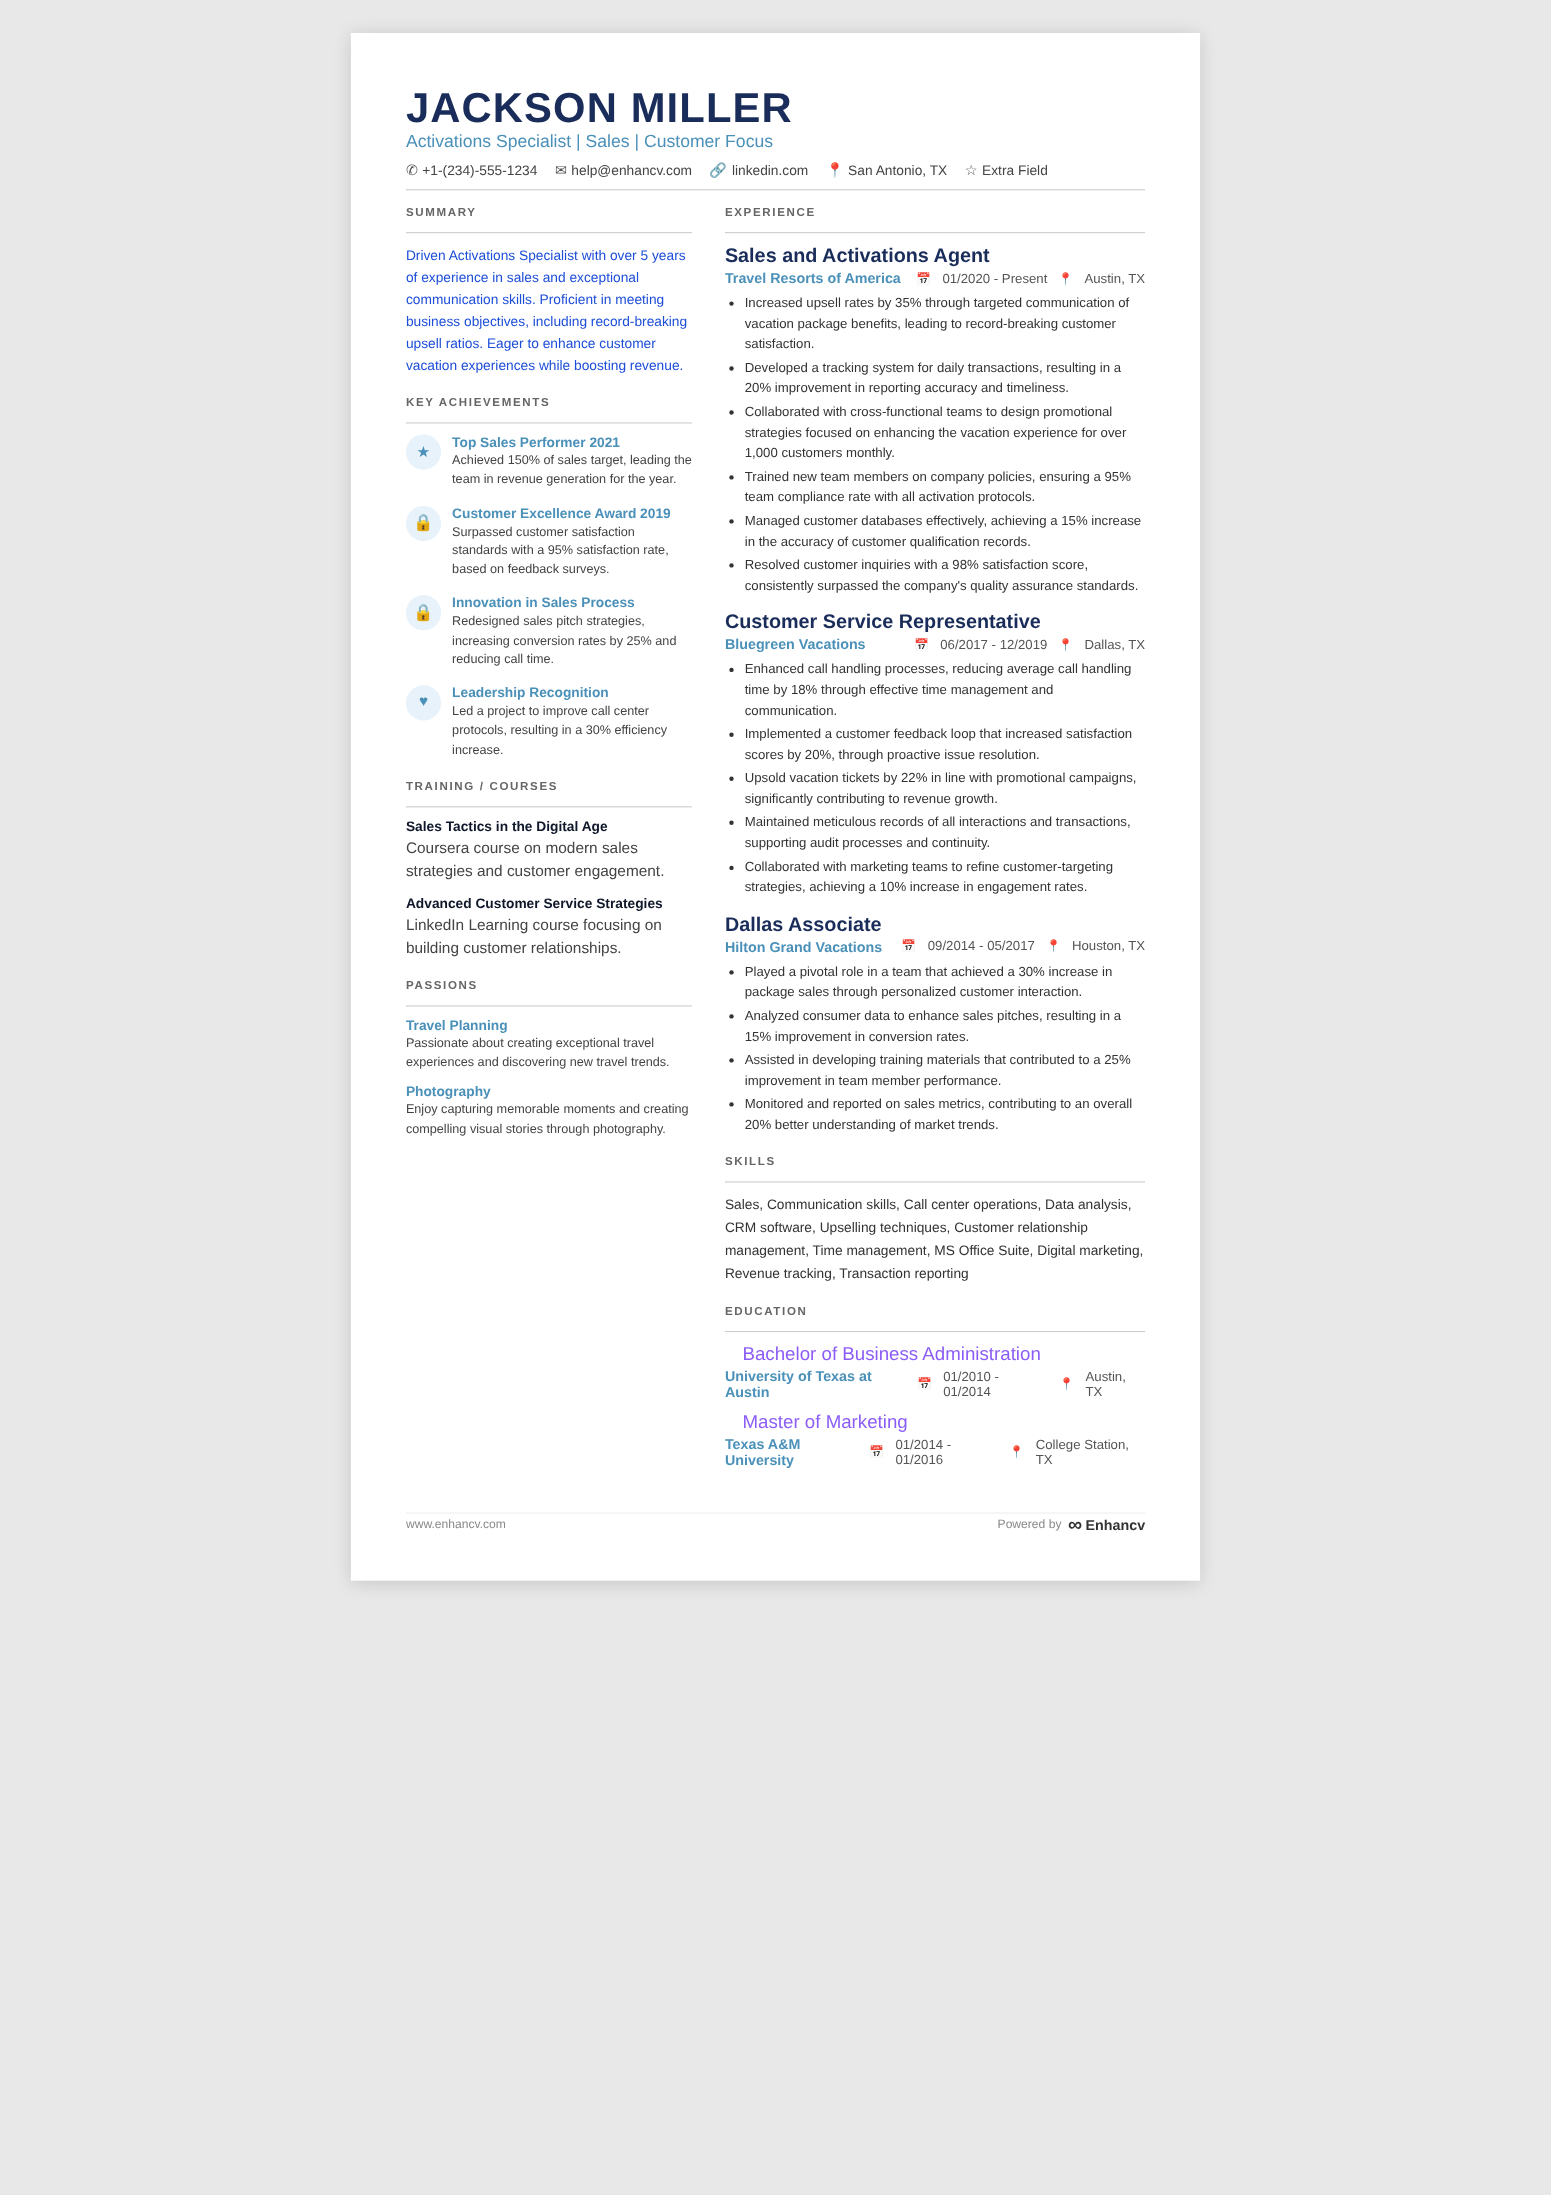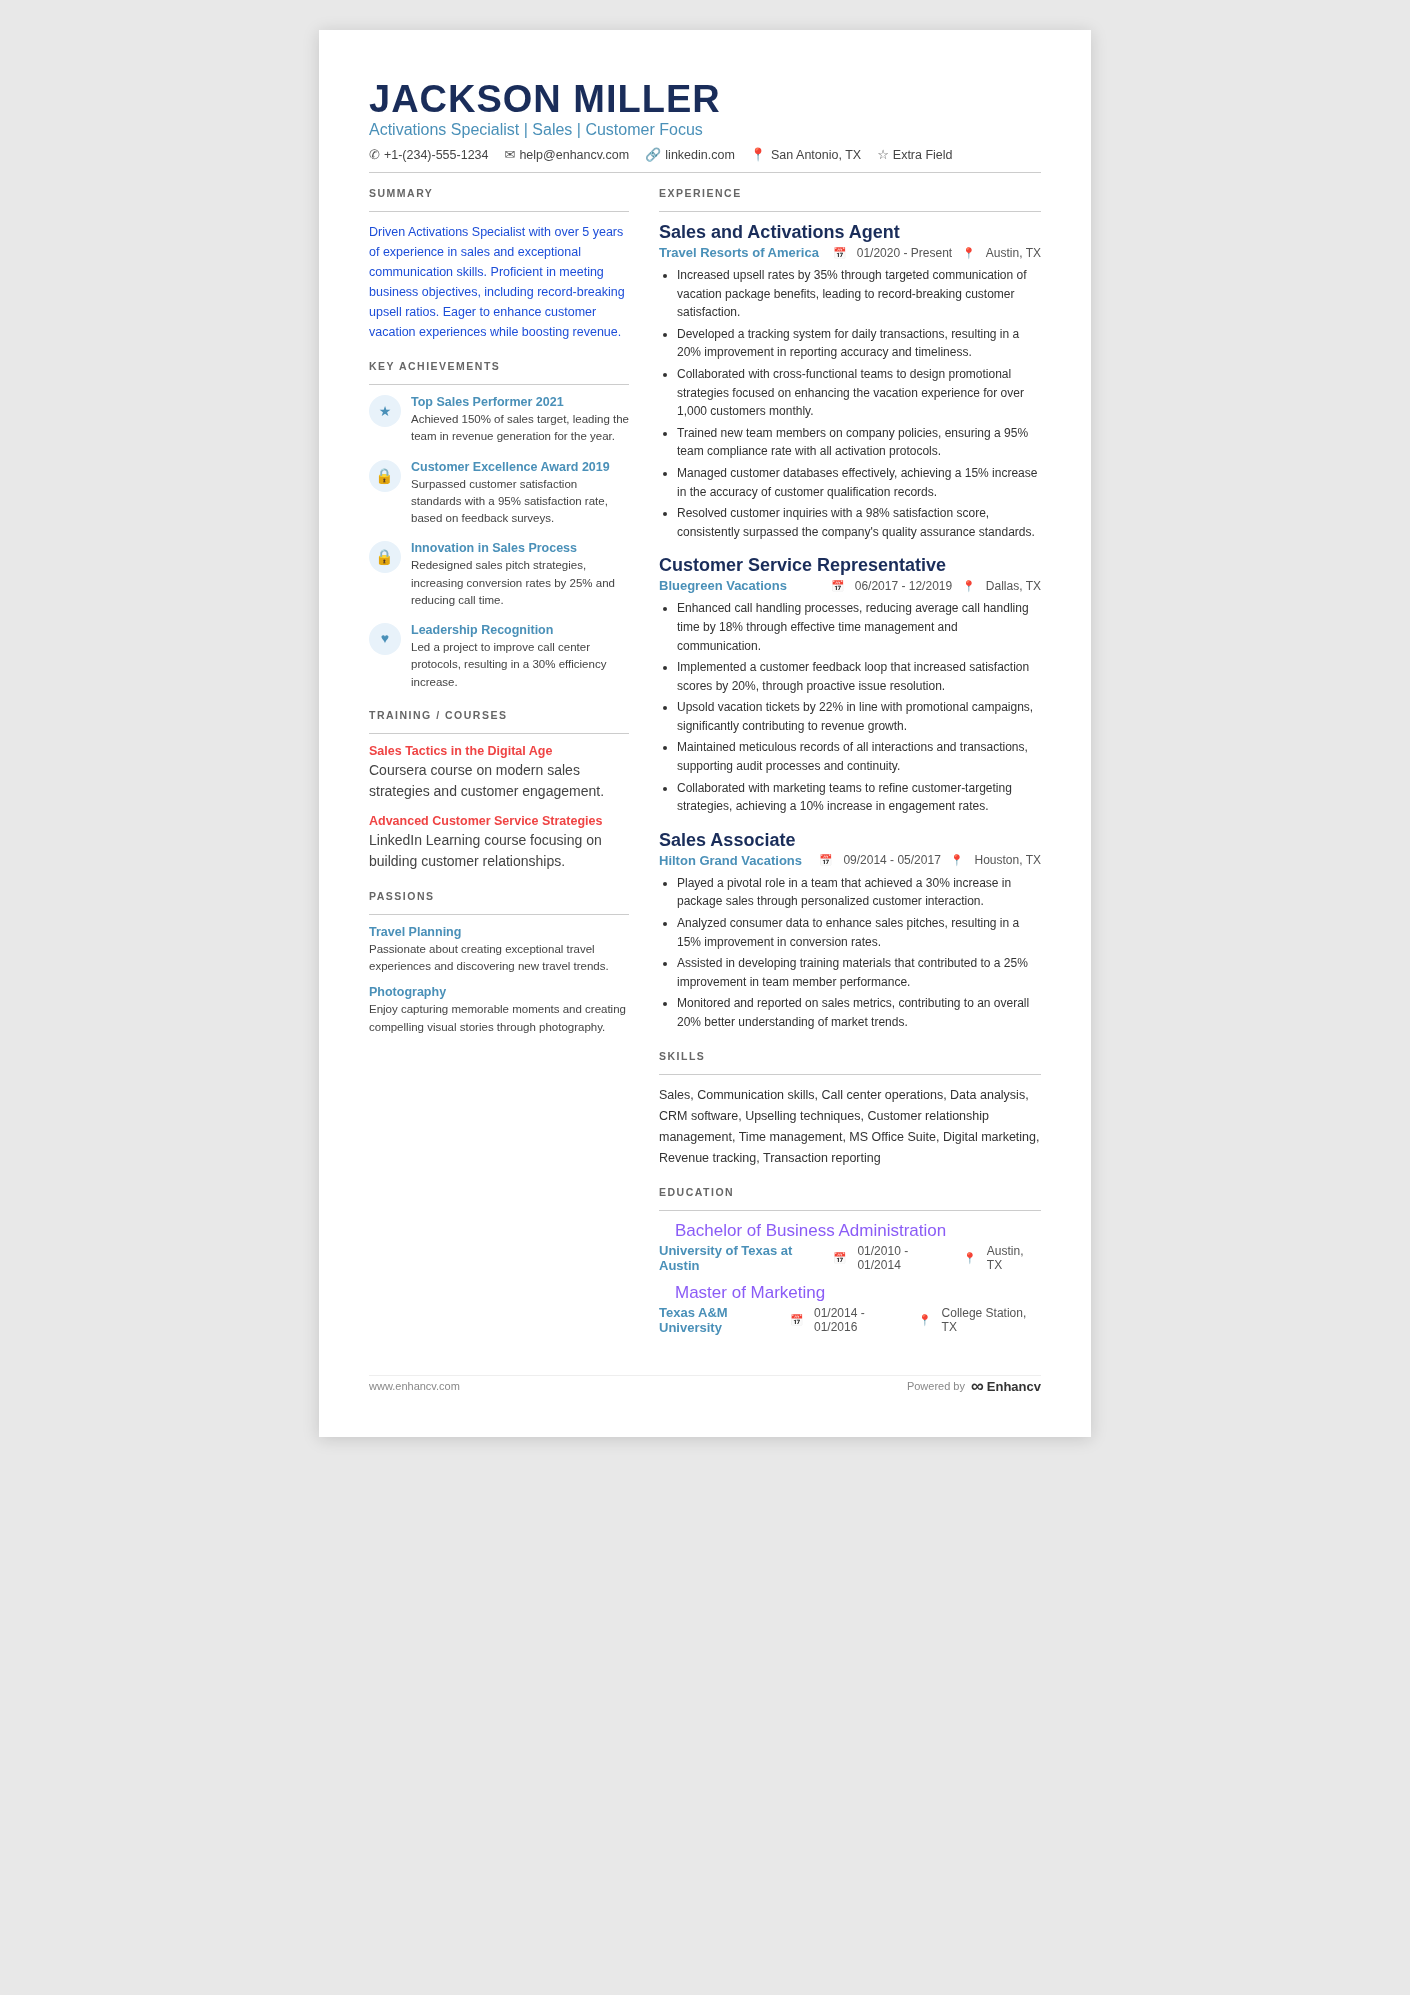--- a/index.html
+++ b/index.html
@@ -119,21 +119,21 @@
       color: #444;
       line-height: 1.5;
       font-family: Arial, sans-serif;
     }
 
     
     .course-item { margin-bottom: 12px; }
     .course-title {
       font-size: 12.5px;
       font-weight: 700;
-      color: #ef4444;
+      color: #0f172a;
       font-family: Arial, sans-serif;
       margin-bottom: 2px;
     }
     .course-desc {
       font-size: 14px;
       color: #444;
       line-height: 1.5;
       font-family: Liberation Sans, sans-serif;
     }
 
@@ -407,21 +407,21 @@
         <ul class="exp-bullets">
           <li>Enhanced call handling processes, reducing average call handling time by 18% through effective time management and communication.</li>
           <li>Implemented a customer feedback loop that increased satisfaction scores by 20%, through proactive issue resolution.</li>
           <li>Upsold vacation tickets by 22% in line with promotional campaigns, significantly contributing to revenue growth.</li>
           <li>Maintained meticulous records of all interactions and transactions, supporting audit processes and continuity.</li>
           <li>Collaborated with marketing teams to refine customer-targeting strategies, achieving a 10% increase in engagement rates.</li>
         </ul>
       </div>
 
       <div>
-        <div class="exp-job-title">Sales Associate</div>
+        <div class="exp-job-title">Dallas Associate</div>
         <div class="exp-meta">
           <span class="exp-company">Hilton Grand Vacations</span>
           <span class="exp-date-loc">
             <span class="cal-icon"></span>
             <span>09/2014 - 05/2017</span>
             <span class="pin-icon"></span>
             <span>Houston, TX</span>
           </span>
         </div>
         <ul class="exp-bullets">

